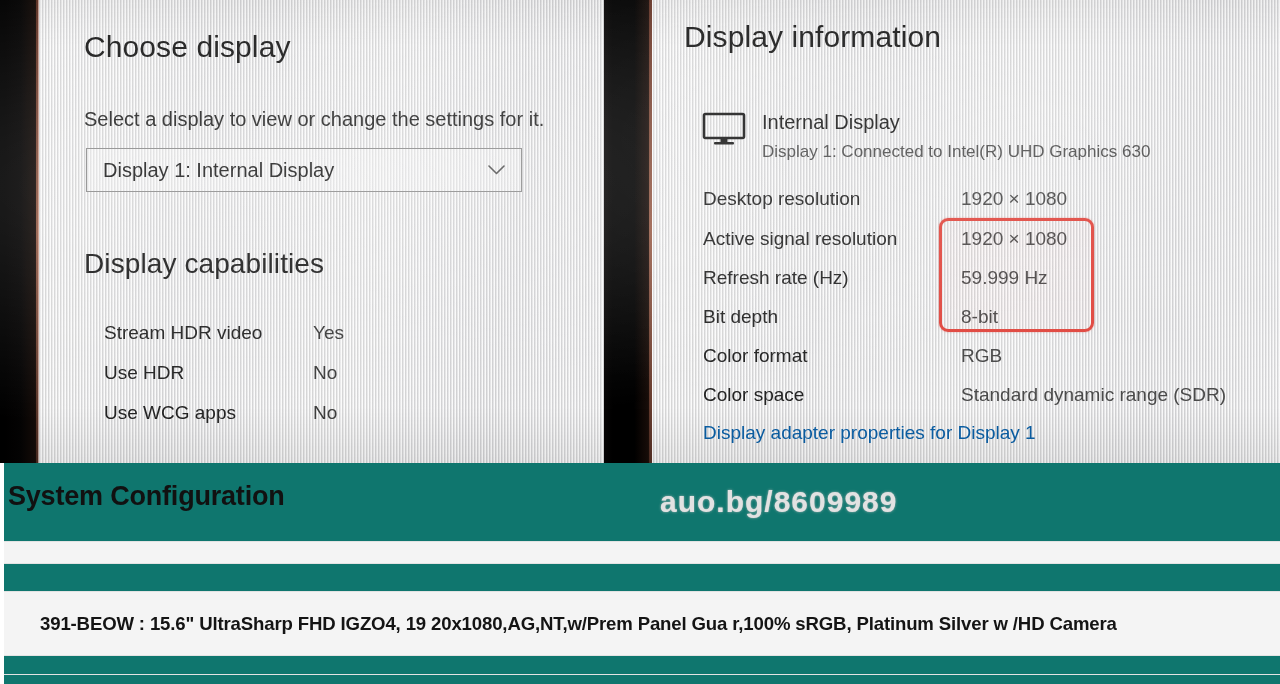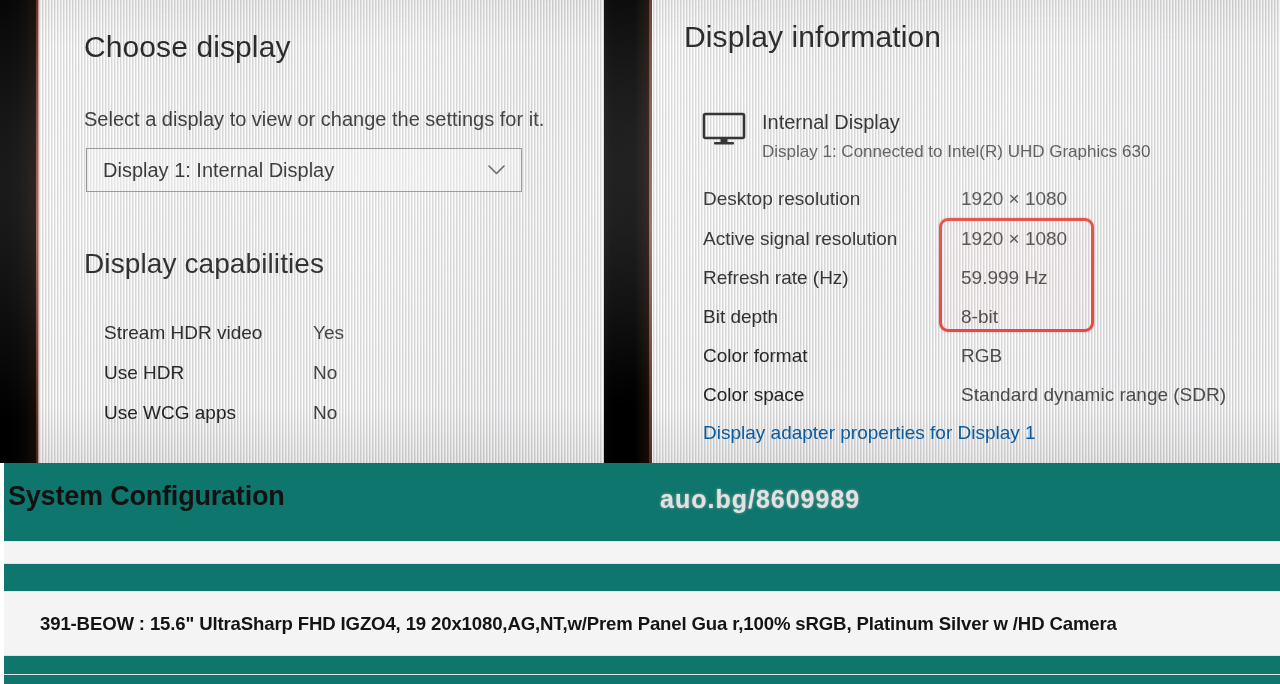--- a/index.html
+++ b/index.html
@@ -192,21 +192,21 @@
     left: 4px; top: 18px;
     font-size: 27px;
     font-weight: 700;
     color: #111;
     letter-spacing: -0.2px;
   }
 
   .watermark {
     position: absolute;
     left: 656px; top: 22px;
-    font-size: 25px;
+    font-size: 30px;
     font-weight: 700;
     color: #e2e2e2;
     letter-spacing: 1px;
     text-shadow: 0 0 3px rgba(200,200,200,0.7), 0 0 1px rgba(170,170,170,0.5);
     user-select: none;
   }
 
   .thin-band {
     position: absolute;
     left: 0; top: 78px;

